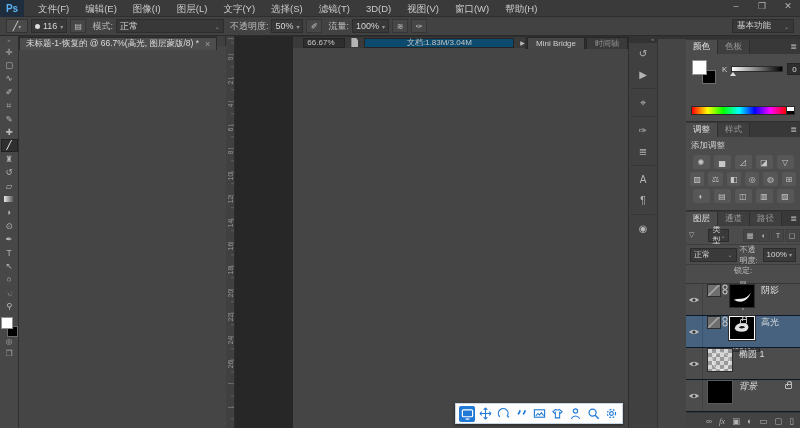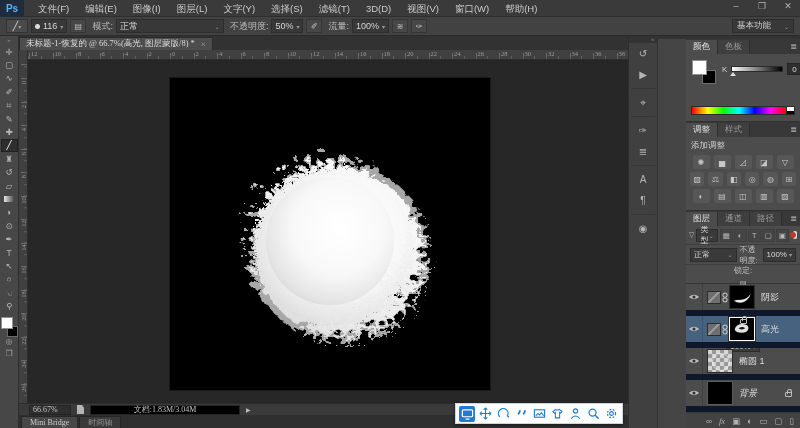--- a/index.html
+++ b/index.html
@@ -45,21 +45,21 @@
     font-size:8.5px; color:#b8b8b8; }
   .tool.selected { background:#2f2f2f; border:1px solid #222; color:#fff; }
   .tool-gradient-chip { width:11px; height:6px; background:linear-gradient(90deg,#e8e8e8,#3a3a3a); }
   .swatch-stack { position:relative; width:17px; height:20px; margin-top:4px; }
   .fg-swatch { position:absolute; left:0; top:0; width:12px; height:12px; background:#fff;
     border:1px solid #909090; z-index:2; }
   .bg-swatch { position:absolute; right:0; bottom:0; width:11px; height:11px; background:#000;
     border:1px solid #6a6a6a; }
   .lt-small { font-size:8px; color:#a8a8a8; height:12px; }
   
-  .doc-col { flex:1; display:flex; flex-direction:column; min-width:0;font-family:Liberation Serif, serif; }
+  .doc-col { flex:1; display:flex; flex-direction:row; min-width:0; }
   .tabbar { height:14px; background:#323232; display:flex; align-items:flex-end; }
   .doc-tab { height:13px; background:#4d4d4d; color:#dcdcdc; font-size:8.5px; display:flex;
     align-items:center; padding:0 6px; gap:6px; border:1px solid #2a2a2a; border-bottom:none; }
   .doc-tab .close { color:#9f9f9f; font-size:9px; }
   .ruler-row { height:10px; display:flex; background:#404040; border-bottom:1px solid #2c2c2c; }
   .ruler-corner { width:9px; height:10px; background:#404040; border-right:1px solid #2c2c2c; }
   .h-ruler { position:relative; flex:1; overflow:hidden;
     background-image:
       repeating-linear-gradient(90deg,#5e5e5e 0 1px,transparent 1px 11.75px),
       repeating-linear-gradient(90deg,#6e6e6e 0 1px,transparent 1px 23.5px);
@@ -79,21 +79,21 @@
   .canvas-area { position:relative; flex:1; background:#272727; overflow:hidden; }
   .canvas { position:absolute; left:142px; top:18px; width:320px; height:312px; background:#000;
     box-shadow:0 0 0 1px #1a1a1a; }
   .ball-svg { position:absolute; left:45px; top:50px; }
   
   .statusbar { height:12px; background:#3a3a3a; border-top:1px solid #2c2c2c; display:flex;
     align-items:center; font-size:8px; color:#c5c5c5; gap:6px; padding-left:10px; }
   .sb-zoom { width:42px; height:10px; background:#2e2e2e; border:1px solid #242424;
     display:flex; align-items:center; padding-left:3px; }
   .sb-pageicon { width:7px; height:9px; background:#b5b5b5; clip-path:polygon(0 0,70% 0,100% 30%,100% 100%,0 100%); }
-  .sb-doc { width:150px; height:10px; background:#000000; border:1px solid #242424;
+  .sb-doc { width:150px; height:10px; background:#0c4a6e; border:1px solid #242424;
     display:flex; align-items:center; justify-content:center; }
   .sb-play { font-size:6px; color:#bbb; }
   
   .bottomtabs { height:13px; background:#2f2f2f; display:flex; align-items:flex-end; gap:1px; padding-left:2px; }
   .btab { height:12px; font-size:8px; display:flex; align-items:center; padding:0 8px;
     background:#474747; color:#cfcfcf; border:1px solid #262626; border-bottom:none; }
   .btab.dim { background:#3a3a3a; color:#969696; }
   
   .dock { width:172px; display:flex; background:#454545; border-left:1px solid #2e2e2e; }
   .dock-strip { width:30px; background:#404040; border-right:1px solid #333;
@@ -135,21 +135,21 @@
   .spec-ends span:first-child { flex:1; background:#fff; }
   .spec-ends span:last-child { flex:1; background:#000; }
   
   .adj-body { padding:2px 4px 4px 4px; }
   .adj-hint { font-size:8.5px; color:#cfcfcf; margin:1px 0 3px 1px; }
   .adj-row { display:flex; justify-content:center; gap:4px; margin-bottom:3px; }
   .adj-icon { width:17px; height:14px; background:#575757; border-radius:2px; color:#c8c8c8;
     font-size:8px; display:flex; align-items:center; justify-content:center; }
   
   .layers-panel { flex:1; display:flex; flex-direction:column; border-bottom:none; }
-  .lp-filter { height:19px; display:flex; align-items:center; gap:2px; padding:0 3px;
+  .lp-filter { height:19px; display:flex; align-items:center; gap:14px; padding:0 3px;
     border-bottom:1px solid #3e3e3e; font-size:8px; }
   .lp-funnel { color:#b5b5b5; font-size:7px; }
   .lp-type { width:42px; height:13px; background:#3a3a3a; border:1px solid #2c2c2c;
     display:flex; align-items:center; justify-content:space-between; padding:0 3px; color:#d5d5d5; }
   .lp-ficon { width:13px; height:13px; display:flex; align-items:center; justify-content:center;
     color:#b8b8b8; font-size:7.5px; border:1px solid #3e3e3e; background:#454545; }
   .lp-toggle { margin-left:2px; width:11px; height:8px; border-radius:4px; background:#e8e8e8;
     position:relative; }
   .lp-toggle:before { content:""; position:absolute; right:1px; top:1px; width:6px; height:6px;
     border-radius:50%; background:#c0392b; }
@@ -162,21 +162,21 @@
     align-items:center; gap:2px; padding:0 3px; color:#d8d8d8; }
   .lp-lock { height:19px; display:flex; align-items:center; gap:3px; padding:0 4px;
     border-bottom:1px solid #363636; font-size:8px;flex-direction:column; }
   .lock-ic { width:11px; height:12px; display:flex; align-items:center; justify-content:center;
     color:#b2b2b2; font-size:7.5px; }
   .mini-lock { width:7px; height:5px; border:1px solid #bdbdbd; border-radius:1px;
     position:relative; display:inline-block; margin-top:4px; }
   .mini-lock:before { content:""; position:absolute; left:1px; top:-4px; width:3px; height:4px;
     border:1px solid #bdbdbd; border-bottom:none; border-radius:3px 3px 0 0; }
   .layer-list { flex:1; overflow:hidden; }
-  .layer-row { height:32px; display:flex; align-items:center; border-bottom:6px solid #0f172a;
+  .layer-row { height:32px; display:flex; border-bottom:1px solid #0f172a;
     font-size:9px; color:#dedede; }
   .layer-row.selected { background:#46627f; }
   .eye-cell { width:17px; display:flex; align-items:center; justify-content:center;
     border-right:1px solid #414141; align-self:stretch; }
   .layer-row.selected .eye-cell { border-right-color:#3a5470; }
   .thumb-mini { width:14px; height:13px; margin-left:4px; background:#6e6e6e;
     border:1px solid #2c2c2c;
     background-image:linear-gradient(135deg,transparent 40%,#9a9a9a 40% 55%,transparent 55%); }
   .chain { margin:0 1px; display:flex; }
   .thumb-mask { width:26px; height:24px; border:1px solid #2c2c2c; display:flex; }

